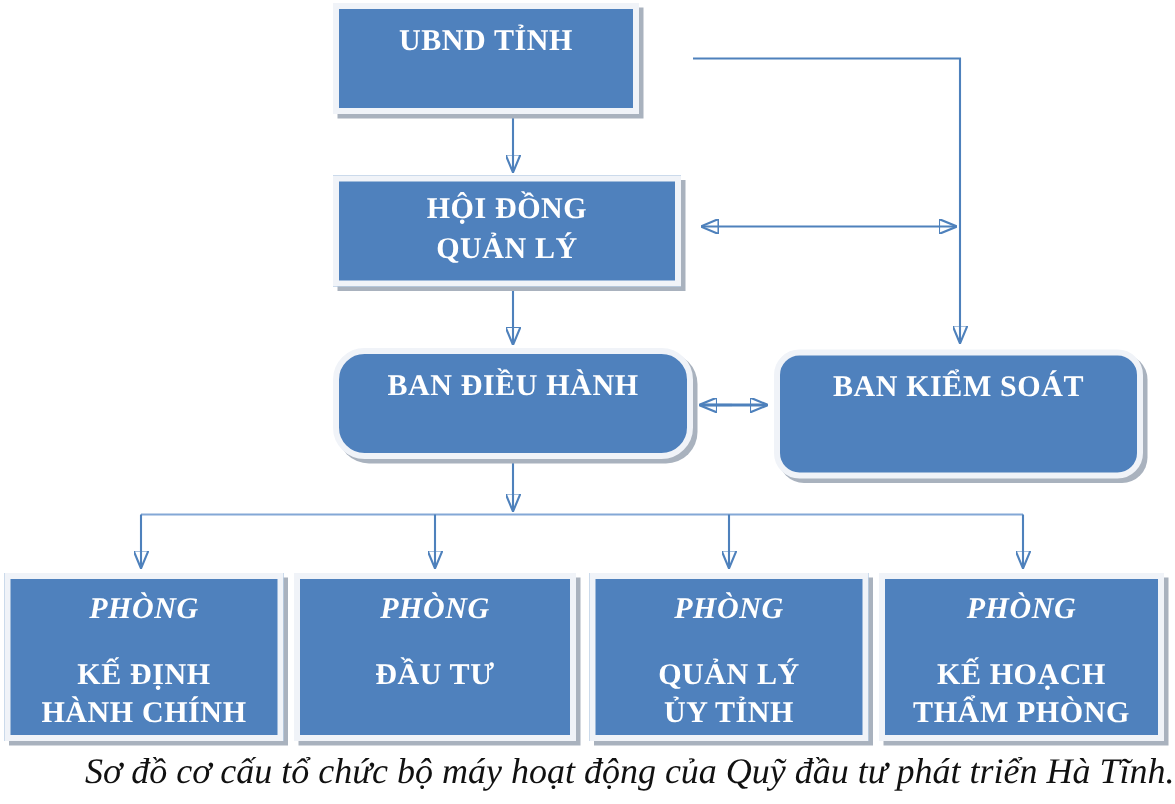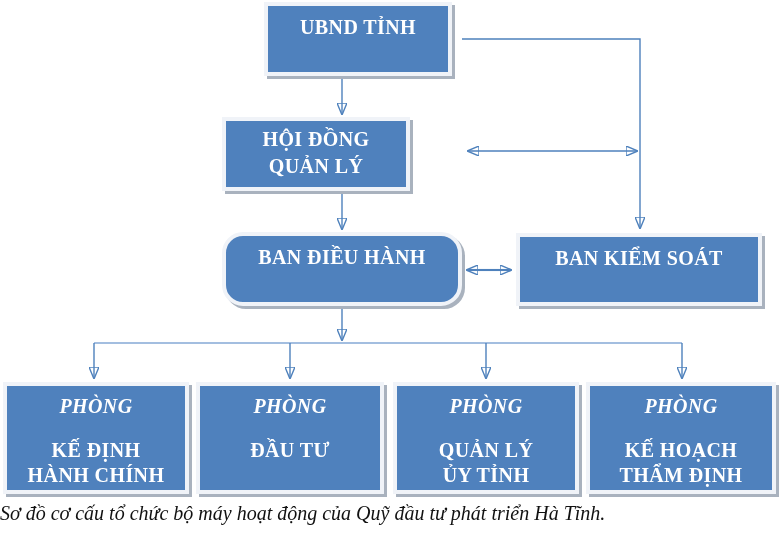--- a/index.html
+++ b/index.html
@@ -41,31 +41,31 @@
     z-index:2;
   }
   .node .line{display:block;line-height:27px;}
   .single-label{display:block;padding-top:8px;line-height:26px;}
   .stack{display:block;padding-top:5px;}
   .dept-title{display:block;padding-top:8px;line-height:24px;font-style:italic;}
   .dept-sub{display:block;margin-top:20px;}
   .dept-sub .line{line-height:25px;}
   .caption{
     position:absolute;left:0;top:502px;width:783px;
-    text-align:left;
+    text-align:right;
     font-style:italic;
-    font-size:20px;
+    font-size:24px;
     color:var(--caption-text);
     z-index:2;
   }
   
-  #node-ubnd-tinh      {left:222px;top:2px;  width:188px;height:74px;margin-left:42px;}
-  #node-hoi-dong       {left:222px;top:117px;width:188px;height:74px;}
+  #node-ubnd-tinh      {left:222px;top:2px;  width:204px;height:74px;}
+  #node-hoi-dong       {left:222px;top:117px;width:232px;height:74px;}
   #node-ban-dieu-hanh  {left:222px;top:232px;width:240px;height:74px;border-radius:21px;}
-  #node-ban-kiem-soat  {left:516px;top:233px;width:246px;height:73px;}
+  #node-ban-kiem-soat  {left:516px;top:233px;width:246px;height:86px;border-radius:17px;}
   #node-phong-ke-toan  {left:3px;  top:382px;width:186px;height:112px;}
   #node-phong-tin-dung {left:196px;top:382px;width:188px;height:112px;}
   #node-phong-quan-ly  {left:393px;top:382px;width:186px;height:112px;}
   #node-phong-ke-hoach {left:586px;top:382px;width:190px;height:112px;}
 </style>
 </head>
 <body>
 
 <div class="canvas">
 
@@ -136,19 +136,19 @@
     <span class="dept-sub">
       <span class="line">QUẢN LÝ</span>
       <span class="line">ỦY TỈNH</span>
     </span>
   </div>
 
   <div class="node" id="node-phong-ke-hoach">
     <span class="dept-title">PHÒNG</span>
     <span class="dept-sub">
       <span class="line">KẾ HOẠCH</span>
-      <span class="line">THẨM ĐỊNH</span>
+      <span class="line">THẨM PHÒNG</span>
     </span>
   </div>
 
   <div class="caption">Sơ đồ cơ cấu tổ chức bộ máy hoạt động của Quỹ đầu tư phát triển Hà Tĩnh.</div>
 
 </div>
 
 </body></html>

